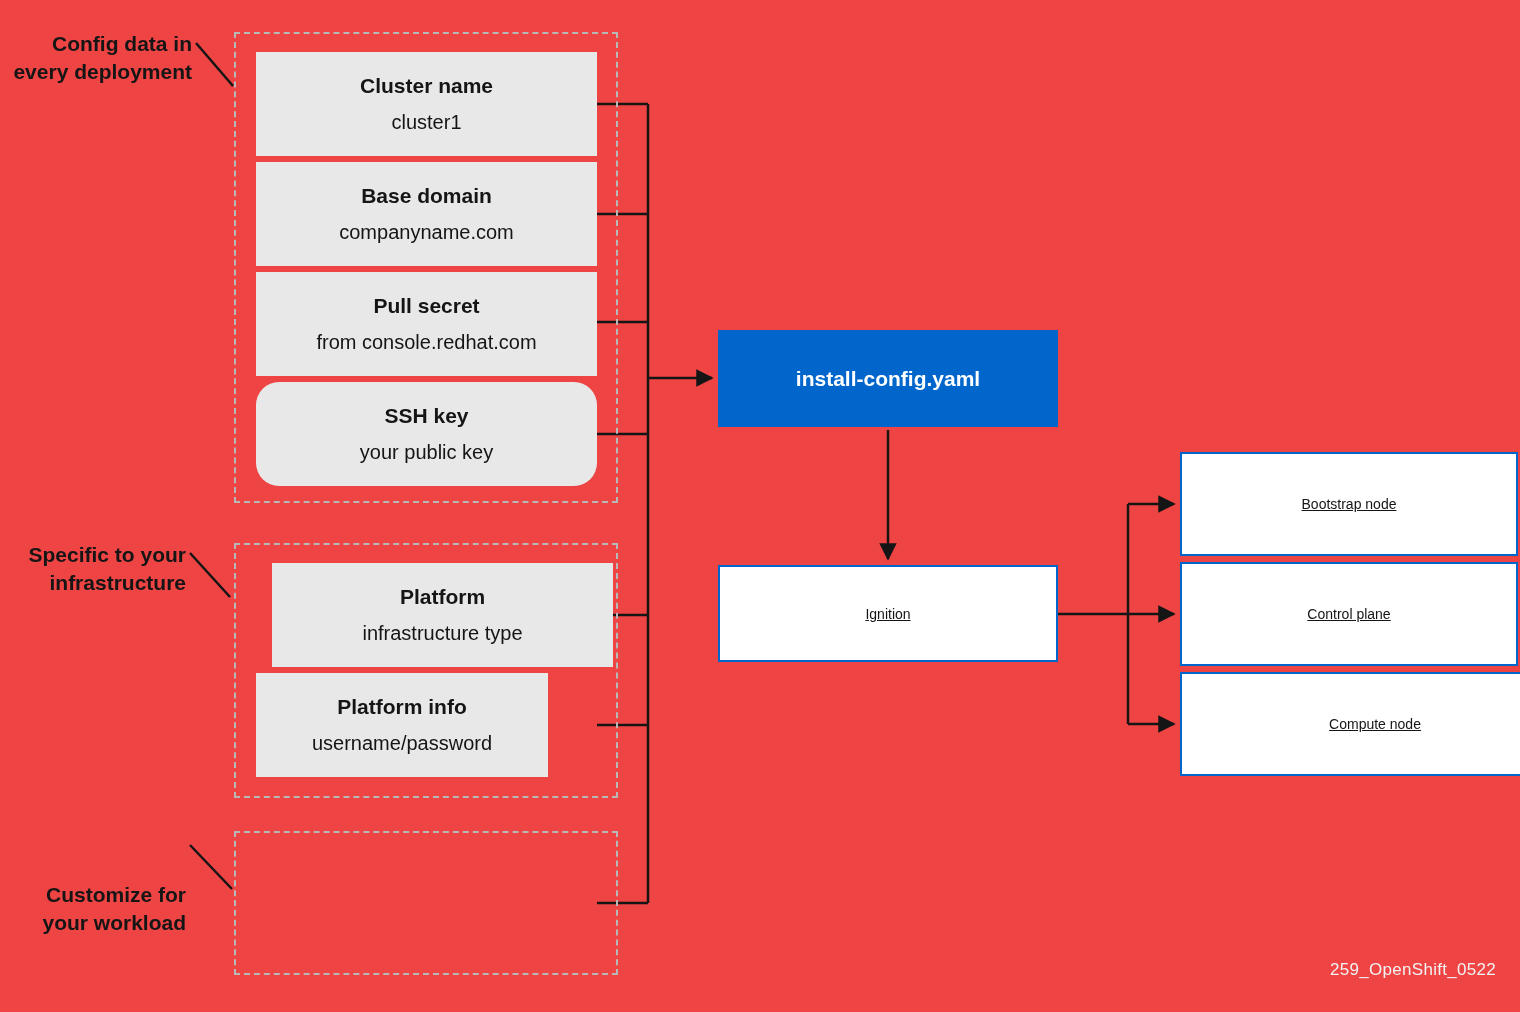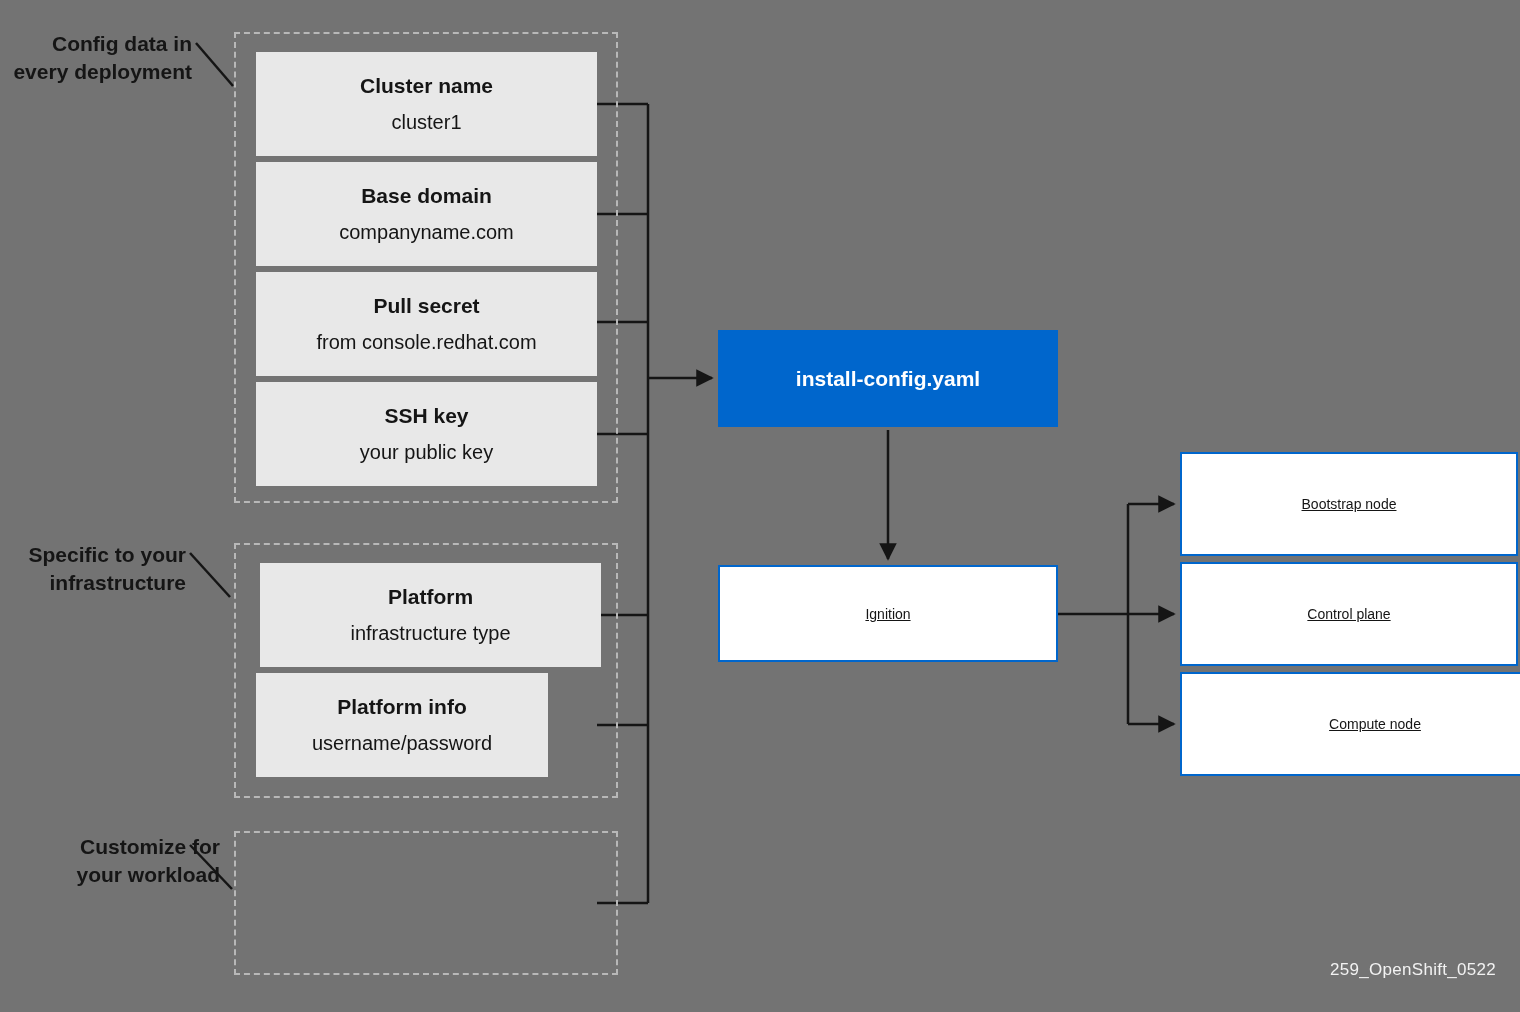--- a/index.html
+++ b/index.html
@@ -8,21 +8,21 @@
     background: #ffffff;
   }
   body {
     font-family: "Liberation Sans", sans-serif;
     color: #151515;
   }
   #canvas {
     position: relative;
     width: 1520px;
     height: 1012px;
-    background: #737373;
+    background: #ef4444;
     overflow: hidden;
   }
   #svg-layer {
     position: absolute;
     left: 0;
     top: 0;
     width: 1520px;
     height: 1012px;
     pointer-events: none;
   }
@@ -175,41 +175,41 @@
   <div class="config-box" style="left:256px; top:162px; width:341px; height:104px;">
     <div class="config-title">Base domain</div>
     <div class="config-sub">companyname.com</div>
   </div>
 
   <div class="config-box" style="left:256px; top:272px; width:341px; height:104px;">
     <div class="config-title">Pull secret</div>
     <div class="config-sub">from console.redhat.com</div>
   </div>
 
-  <div class="config-box" style="left:256px; top:382px; width:341px; height:104px;">
+  <div class="config-box" style="left:256px; top:382px; width:341px; height:104px;border-radius:23px;">
     <div class="config-title">SSH key</div>
     <div class="config-sub">your public key</div>
   </div>
 
   <div class="group-label" style="left:0px; top:541px; width:186px;">Specific to your
 infrastructure</div>
 
   <div class="dashed-group" style="left:234px; top:543px; width:384px; height:255px;"></div>
 
-  <div class="config-box" style="left:260px; top:563px; width:341px; height:104px;">
+  <div class="config-box" style="left:272px; top:563px; width:341px; height:104px;">
     <div class="config-title">Platform</div>
     <div class="config-sub">infrastructure type</div>
   </div>
 
   <div class="config-box" style="left:256px; top:673px; width:292px; height:104px;">
     <div class="config-title">Platform info</div>
     <div class="config-sub">username/password</div>
   </div>
 
-  <div class="group-label" style="left:0px; top:833px; width:186px;margin-left:34px;">Customize for
+  <div class="group-label" style="left:0px; top:881px; width:186px;">Customize for
 your workload</div>
 
   <div class="dashed-group" style="left:234px; top:831px; width:384px; height:144px;"></div>
 
 
   <div class="blue-box" style="left:718px; top:330px; width:340px; height:97px;">
     <span class="blue-box-label">install-config.yaml</span>
   </div>
 
   <div class="outline-box" style="left:718px; top:565px; width:340px; height:97px;align-items:center;">

